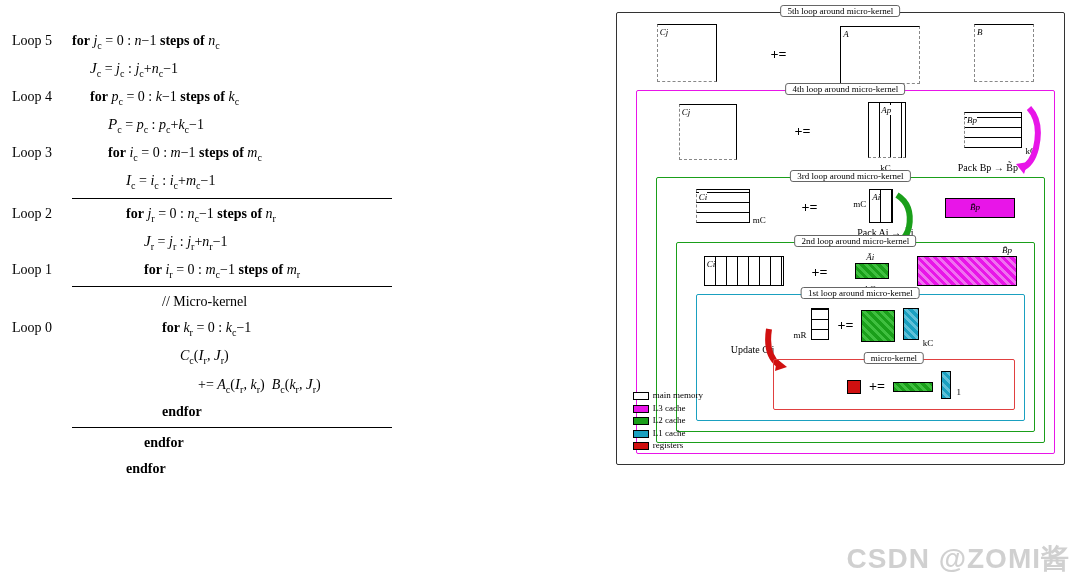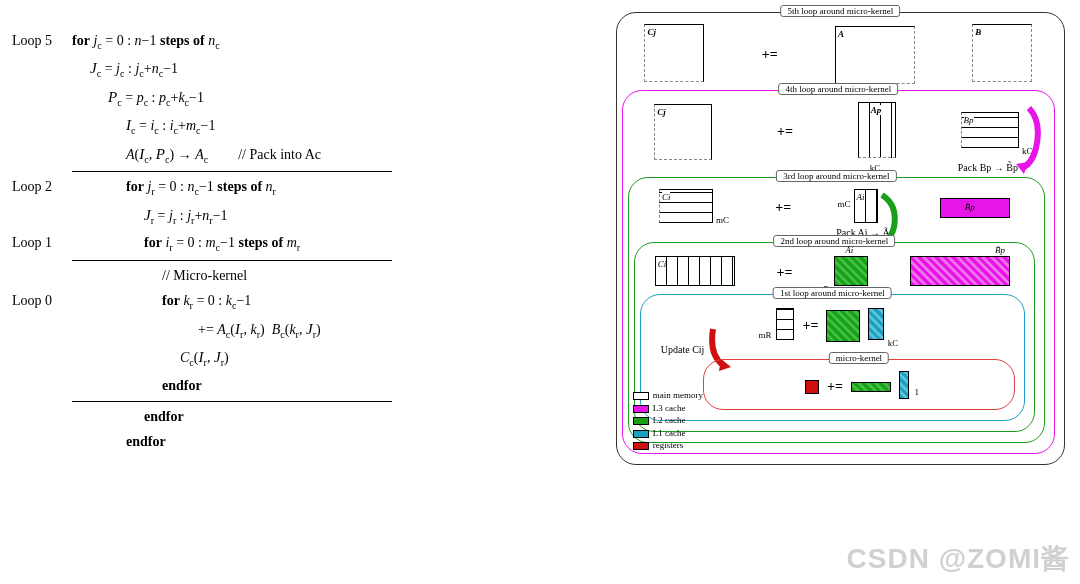--- a/index.html
+++ b/index.html
@@ -16,35 +16,35 @@
   .indent3 { padding-left: 54px; }
   .indent4 { padding-left: 72px; }
   .indent5 { padding-left: 90px; }
   .indent6 { padding-left: 108px; }
   .indent7 { padding-left: 126px; }
   .hr { border-top: 1px solid #000; margin: 2px 0 2px 60px; width: 320px; }
   sub { font-size: 0.72em; }
   .cal { font-family: 'Brush Script MT', cursive; font-style: italic; font-size: 1.08em; }
   .comment { display: inline-block; margin-left: 50px; }
   .comment2 { display: inline-block; margin-left: 30px; }
-  .frame { border: 1.5px solid; border-radius: 20px; margin: 4px 3px; padding: 5px 6px 6px 2px; position: relative; }
+  .frame { border: 1.5px solid; border-radius: 2px; margin: 4px 3px; padding: 5px 6px 6px 16px; position: relative; }
   .frame-title { position: absolute; top: -8px; left: 50%; transform: translateX(-50%); background: #fff; padding: 0 6px; font-size: 9px; border: 1px solid #666; border-radius: 3px; white-space: nowrap; }
   .f5 { border-color: #333; }
   .f4 { border-color: #e815e8; }
   .f3 { border-color: #1a9f1a; }
   .f2 { border-color: #1a9f1a; }
   .f1 { border-color: #1aa0c0; }
   .f0 { border-color: #e04040; }
   .mrow { display: flex; align-items: center; gap: 6px; }
   .mat { border: 1px solid #000; background: #fff; display: inline-block; position: relative; }
   .peq { font-weight: bold; font-size: 14px; }
   .lblr { position: absolute; font-size: 9px; font-style: italic; }
   .dashed-l { border-left: 1px dashed #888; }
   .dashed-r { border-right: 1px dashed #888; }
-  .dashed-b { border-bottom: 1px dashed #888; font-weight: bold; }
+  .dashed-b { border-bottom: 1px dashed #888; }
   .striped-v { background: repeating-linear-gradient(90deg, #fff, #fff 10px, #000 10px, #000 11px); }
   .striped-h { background: repeating-linear-gradient(0deg, #fff, #fff 9px, #000 9px, #000 10px); }
   .magenta { background: #e815e8; }
   .green { background: #1a9f1a; }
   .blue { background: #1aa0c0; }
   .red { background: #d01010; }
   .green-hatch { background: repeating-linear-gradient(45deg, #1a9f1a, #1a9f1a 3px, #3fbf3f 3px, #3fbf3f 6px); }
   .mag-hatch { background: repeating-linear-gradient(45deg, #e815e8, #e815e8 3px, #f070f0 3px, #f070f0 6px); }
   .blue-hatch { background: repeating-linear-gradient(45deg, #1aa0c0, #1aa0c0 3px, #5fc0d8 3px, #5fc0d8 6px); }
   .arrow { position: absolute; }
@@ -62,31 +62,35 @@
     <div class="algo-row">
       <div class="loop-label">Loop 5</div>
       <div class="algo-content"><span class="kw">for</span> <i>j</i><sub>c</sub> = 0 : <i>n</i>−1 <span class="kw">steps of</span> <i>n</i><sub>c</sub></div>
     </div>
     <div class="algo-row">
         <div class="loop-label"></div>
         <div class="algo-content indent1"><span class="cal">J</span><sub>c</sub> = <i>j</i><sub>c</sub> : <i>j</i><sub>c</sub>+<i>n</i><sub>c</sub>−1</div>
       </div>
 
     <div class="algo-row">
+      <div class="loop-label">Loop 4</div>
+      <div class="algo-content indent1"><span class="kw">for</span> <i>p</i><sub>c</sub> = 0 : <i>k</i>−1 <span class="kw">steps of</span> <i>k</i><sub>c</sub></div>
+    </div>
+    <div class="algo-row">
         <div class="loop-label"></div>
         <div class="algo-content indent2"><span class="cal">P</span><sub>c</sub> = <i>p</i><sub>c</sub> : <i>p</i><sub>c</sub>+<i>k</i><sub>c</sub>−1</div>
       </div>
 
     <div class="algo-row">
+      <div class="loop-label">Loop 3</div>
+      <div class="algo-content indent2"><span class="kw">for</span> <i>i</i><sub>c</sub> = 0 : <i>m</i>−1 <span class="kw">steps of</span> <i>m</i><sub>c</sub></div>
+    </div>
+    <div class="algo-row">
         <div class="loop-label"></div>
         <div class="algo-content indent3"><span class="cal">I</span><sub>c</sub> = <i>i</i><sub>c</sub> : <i>i</i><sub>c</sub>+<i>m</i><sub>c</sub>−1</div>
-      </div>
-    <div class="algo-row">
-        <div class="loop-label"></div>
-        <div class="algo-content indent3"><i>A</i>(<span class="cal">I</span><sub>c</sub>, <span class="cal">P</span><sub>c</sub>) → <i>A</i><sub>c</sub><span class="comment2">// Pack into Ac</span></div>
       </div>
 
     <div class="hr"></div>
     <div class="algo-row">
         <div class="loop-label"></div>
       </div>
 
     <div class="algo-row">
       <div class="loop-label">Loop 2</div>
       <div class="algo-content indent3"><span class="kw">for</span> <i>j</i><sub>r</sub> = 0 : <i>n</i><sub>c</sub>−1 <span class="kw">steps of</span> <i>n</i><sub>r</sub></div>
@@ -106,25 +110,25 @@
         <div class="loop-label"></div>
         <div class="algo-content indent5">// Micro-kernel</div>
       </div>
 
     <div class="algo-row">
       <div class="loop-label">Loop 0</div>
       <div class="algo-content indent5"><span class="kw">for</span> <i>k</i><sub>r</sub> = 0 : <i>k</i><sub>c</sub>−1</div>
     </div>
     <div class="algo-row">
         <div class="loop-label"></div>
+        <div class="algo-content indent6"><i>C</i><sub>c</sub>(<span class="cal">I</span><sub>r</sub>, <span class="cal">J</span><sub>r</sub>)</div>
+      </div>
+    <div class="algo-row">
+        <div class="loop-label"></div>
         <div class="algo-content indent7">+= <i>A</i><sub>c</sub>(<span class="cal">I</span><sub>r</sub>, <i>k</i><sub>r</sub>)&nbsp;&nbsp;<i>B</i><sub>c</sub>(<i>k</i><sub>r</sub>, <span class="cal">J</span><sub>r</sub>)</div>
-      </div>
-    <div class="algo-row">
-        <div class="loop-label"></div>
-        <div class="algo-content indent6"><i>C</i><sub>c</sub>(<span class="cal">I</span><sub>r</sub>, <span class="cal">J</span><sub>r</sub>)</div>
       </div>
 
     <div class="algo-row">
         <div class="loop-label"></div>
         <div class="algo-content indent5"><span class="kw">endfor</span></div>
       </div>
     <div class="hr"></div>
     <div class="algo-row">
         <div class="loop-label"></div>
         <div class="algo-content indent4"><span class="kw">endfor</span></div>
@@ -202,21 +206,21 @@
           <div class="frame f2">
             <div class="frame-title">2nd loop around micro-kernel</div>
             <div class="mrow" style="justify-content:space-around; padding-top:8px;">
               <div style="position:relative;">
                 <div class="dim-brace" style="top:-10px; left:4px;">nR</div>
                 <div class="mat striped-v" style="width:80px;height:30px;"><span class="lblr" style="top:2px;left:2px;background:#fff;">Ci</span></div>
               </div>
               <div class="peq">+=</div>
               <div style="position:relative;">
                 <div class="dim-brace" style="top:8px; left:-18px;">mR</div>
-                <div class="mat green-hatch" style="width:34px;height:30px;"><span class="lblr" style="top:-12px;left:10px;">Ãi</span></div>
+                <div class="mat green-hatch" style="width:34px;height:16px;"><span class="lblr" style="top:-12px;left:10px;">Ãi</span></div>
                 <div class="dim-brace" style="bottom:-11px; left:10px;">kC</div>
               </div>
               <div style="position:relative;">
                 <div class="dim-brace" style="top:-10px; left:4px;">nR</div>
                 <div class="mat mag-hatch" style="width:100px;height:30px;"><span class="lblr" style="top:-12px;right:4px;">B̃p</span></div>
               </div>
             </div>
 
             <div class="frame f1">
               <div class="frame-title">1st loop around micro-kernel</div>

